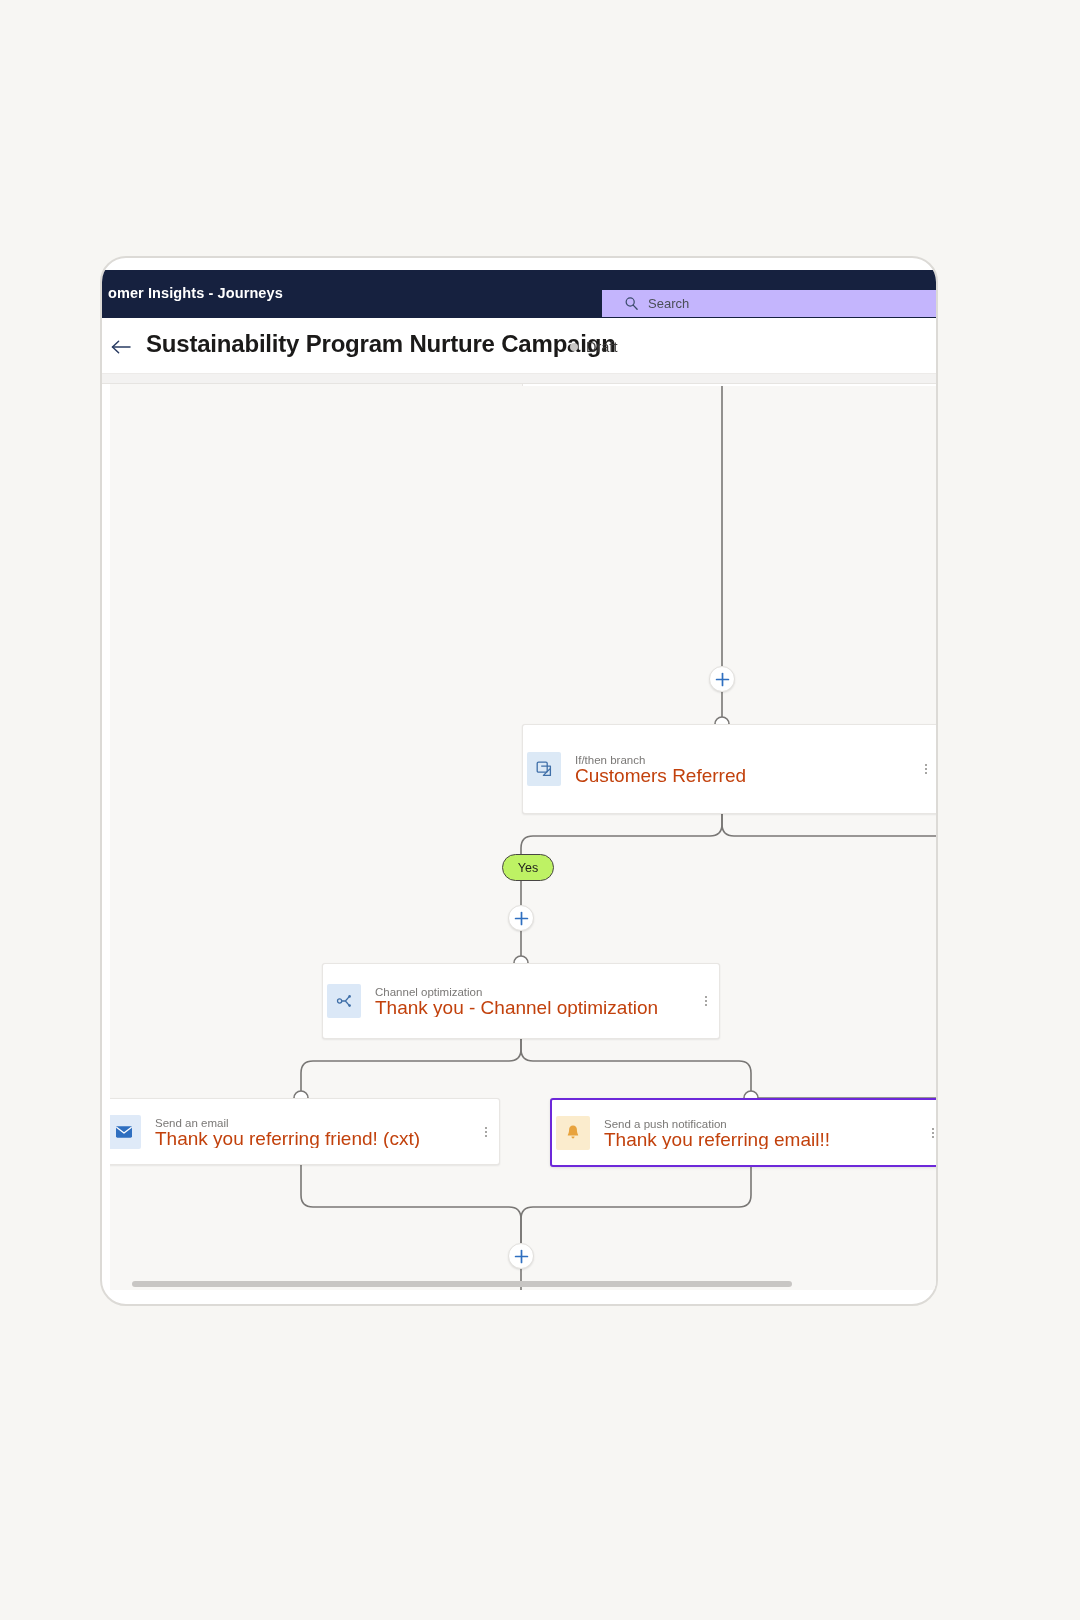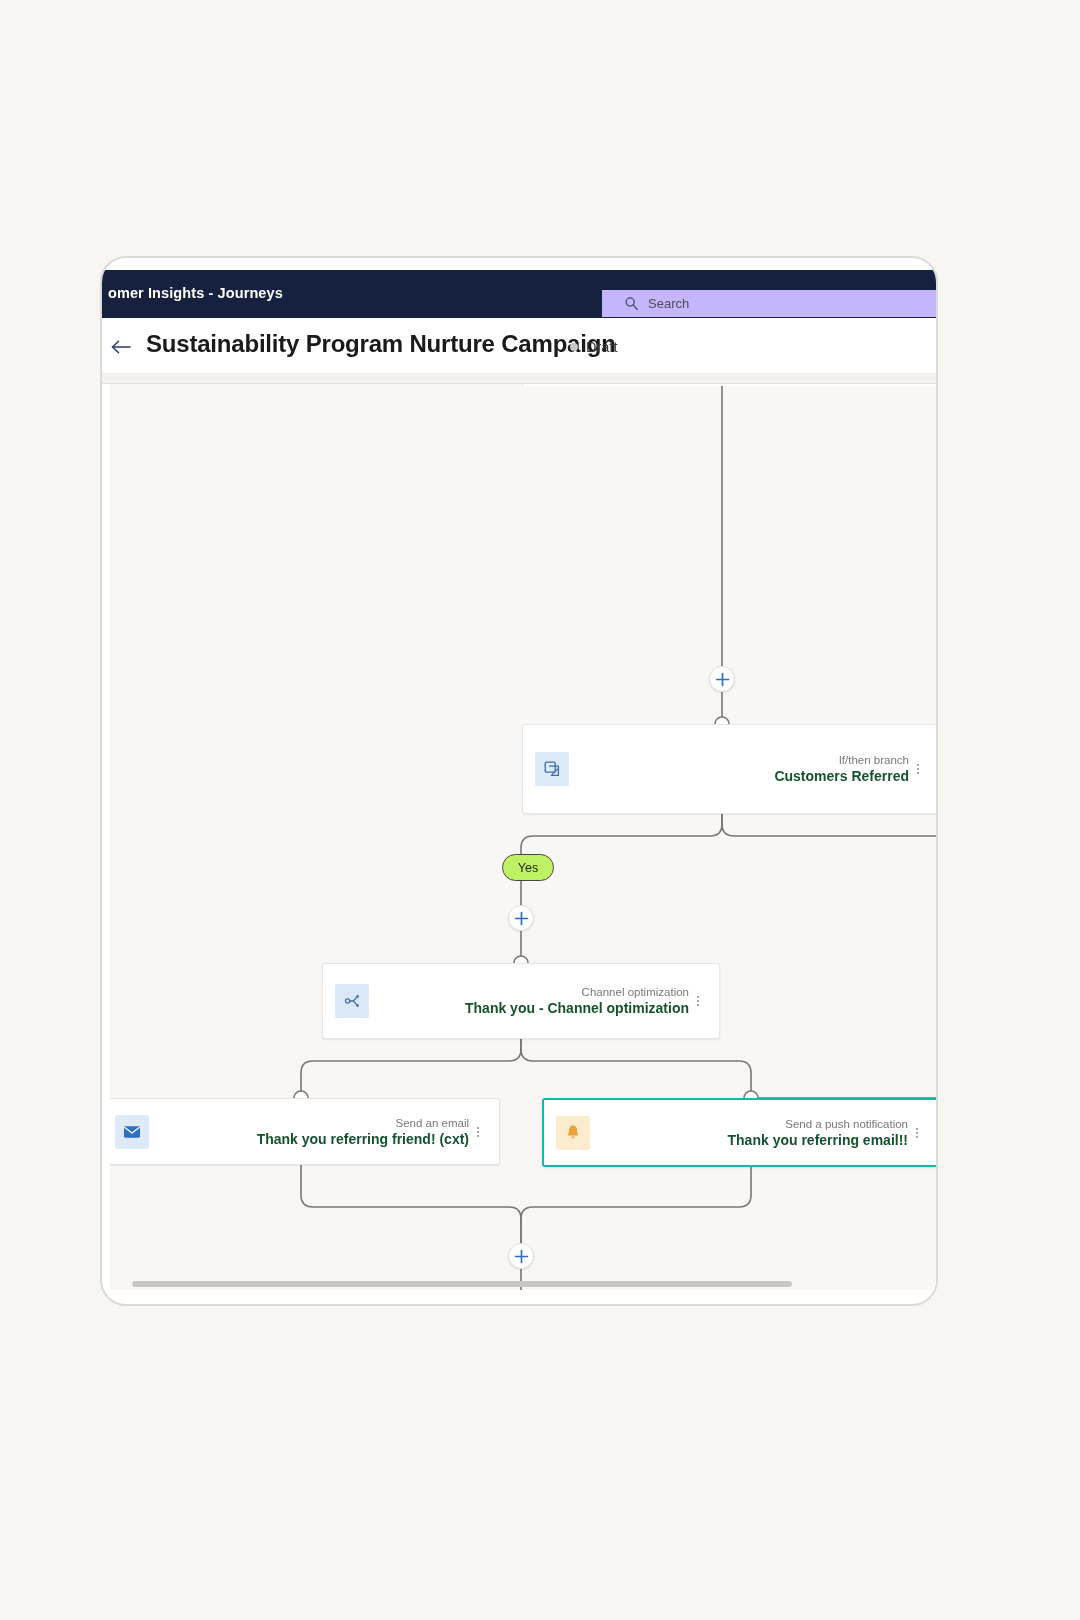--- a/index.html
+++ b/index.html
@@ -12,21 +12,20 @@
 
   
   #app-window {
     position: absolute;
     left: 100px; top: 256px;
     width: 838px; height: 1050px;
     background: #ffffff;
     border: 2px solid #dcdad6;
     border-radius: 26px;
     overflow: hidden;
-    text-align: right;
   }
 
   
   #suite-bar {
     position: absolute;
     left: 0; top: 12px;
     width: 100%; height: 48px;
     background: #16213f;
     overflow: hidden;
   }
@@ -128,26 +127,27 @@
 
   
   .card {
     position: absolute;
     background: #ffffff;
     border: 1px solid #e8e6e3;
     border-radius: 3px;
     box-shadow: 0 1px 2px rgba(0,0,0,.07), 0 0 1px rgba(0,0,0,.06);
     display: flex;
     align-items: center;
-    padding: 0 12px;
+    padding: 0 4px;
     cursor: pointer;
   }
   .card.selected {
-    border: 2px solid #14b8a6;
+    border: 2px solid #6d28d9;
     box-shadow: 0 1px 3px rgba(0,0,0,.10);
+    margin-left: 8px;
   }
   .card .ico-box {
     width: 34px; height: 34px;
     flex: 0 0 auto;
     border-radius: 2px;
     display: flex; align-items: center; justify-content: center;
     margin-right: 14px;
   }
   .ico-box.blue   { background: #dce9f6; }
   .ico-box.blue2  { background: #dbe8f7; }
@@ -155,23 +155,23 @@
   .ico-box.amber  { background: #fbeccd; }
   .card .txt { flex: 1 1 auto; min-width: 0; }
   .card .kicker {
     font-size: 11.5px;
     color: #7a7876;
     line-height: 14px;
     white-space: nowrap;
     overflow: hidden;
   }
   .card .name {
-    font-size: 14px;
-    font-weight: 700;
-    color: #14532d;
+    font-size: 19px;
+    font-weight: 400;
+    color: #c2410c;
     line-height: 18px;
     white-space: nowrap;
     overflow: hidden;
   }
   .card .kebab {
     flex: 0 0 auto;
     width: 18px; height: 20px;
     display: flex; flex-direction: column;
     align-items: center; justify-content: center;
     gap: 2px;

